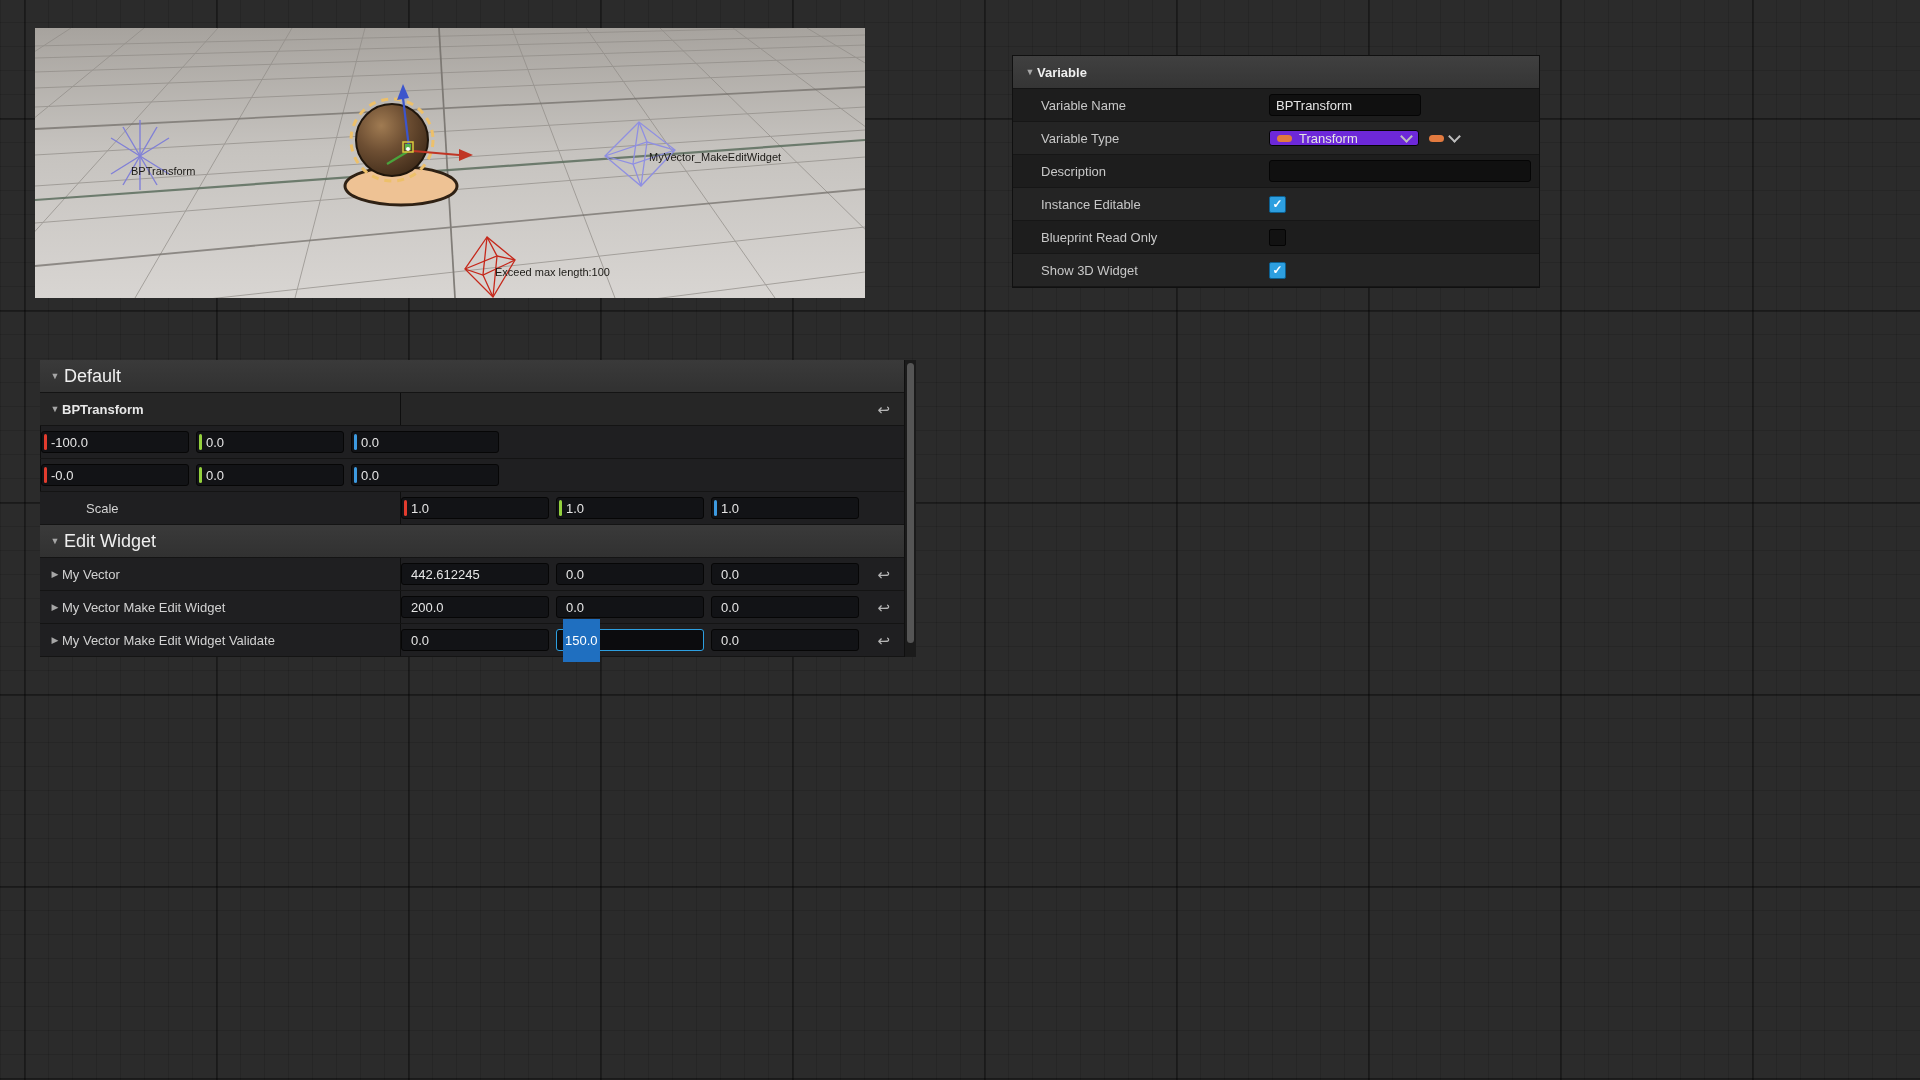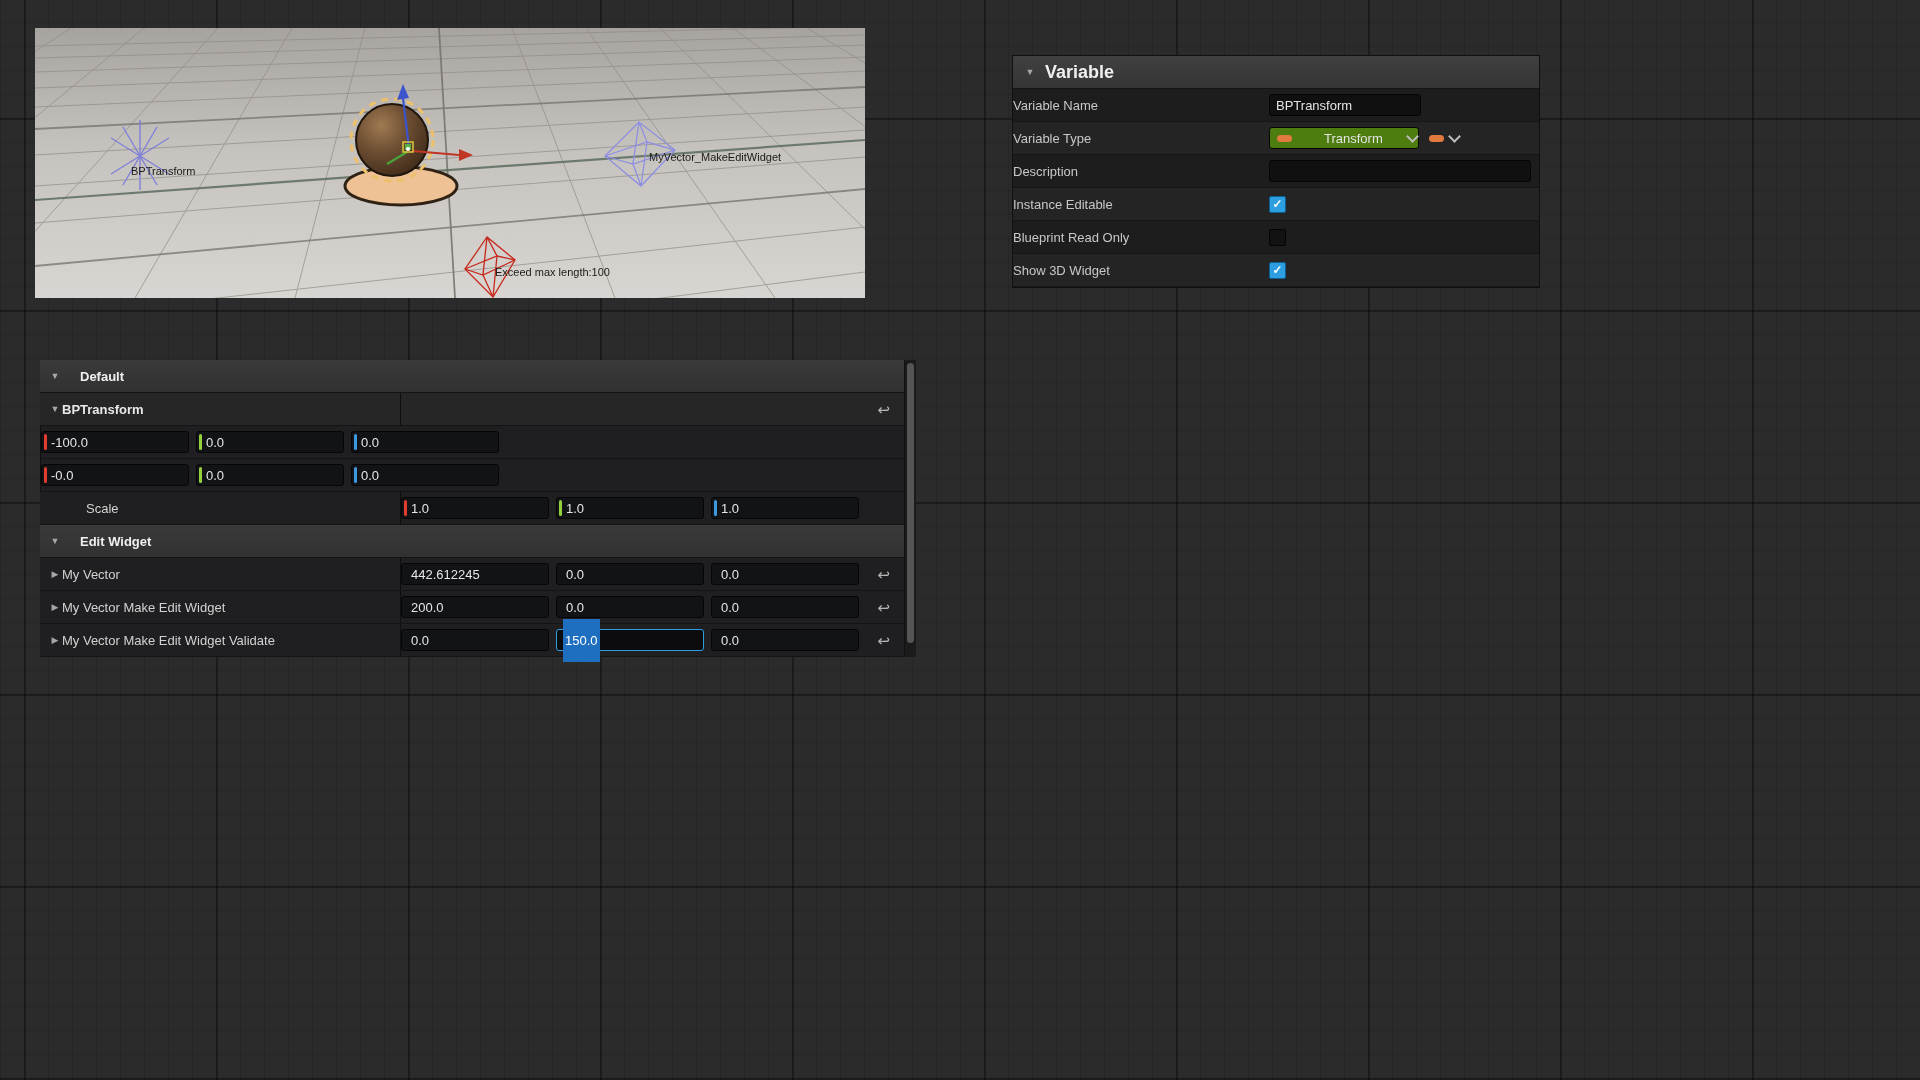--- a/index.html
+++ b/index.html
@@ -23,42 +23,42 @@
 
   
   .tri{font-size:9px;color:#a6a6a6;width:14px;display:inline-block;text-align:center;flex:0 0 14px;}
   .reset{color:#b5b5b5;font-size:15px;cursor:pointer;line-height:1;}
   .chev{width:7px;height:7px;border-right:2px solid #bdbdbd;border-bottom:2px solid #bdbdbd;transform:rotate(45deg);margin-top:-3px;flex:0 0 7px;}
   .pill{width:15px;height:7px;border-radius:4px;background:#e27a3f;flex:0 0 15px;}
 
   
   #variable-panel{position:absolute;left:1012px;top:55px;width:528px;border:1px solid #101010;box-sizing:border-box;}
   .vp-header{height:32px;background:linear-gradient(#404040,#353535);display:flex;align-items:center;padding-left:10px;border-bottom:1px solid #141414;}
-  .vp-title{color:#efefef;font-size:18px;font-weight:bold;margin-left:8px;}
+  .vp-title{color:#efefef;font-size:13px;font-weight:bold;margin-left:0;}
   .vrow{height:33px;display:flex;align-items:center;border-bottom:1px solid #161616;box-sizing:border-box;}
   .vrow.odd{background:#1d1d1d;}
   .vrow.even{background:#242424;}
-  .vlabel{width:256px;flex:0 0 256px;box-sizing:border-box;color:#c8c8c8;font-size:13px;}
+  .vlabel{width:256px;flex:0 0 256px;padding-left:28px;box-sizing:border-box;color:#c8c8c8;font-size:13px;}
   .vval{flex:1;display:flex;align-items:center;}
   .text-input{height:20px;background:#101010;border:1px solid #050505;border-radius:3px;color:#e4e4e4;font-size:13px;font-family:"Liberation Sans",sans-serif;padding:0 6px;box-sizing:content-box;outline:none;}
   .w150{width:138px;}
   .w260{width:248px;}
-  .dropdown{width:150px;height:22px;background:#4d7c0f;border:1px solid #050505;border-radius:3px;display:flex;align-items:center;padding:0 7px;box-sizing:border-box;cursor:pointer;gap:25px;}
+  .dropdown{width:150px;height:16px;background:#6d28d9;border:1px solid #050505;border-radius:3px;display:flex;align-items:center;padding:0 7px;box-sizing:border-box;cursor:pointer;}
   .dd-label{flex:1;margin-left:7px;color:#e4e4e4;font-size:13px;}
   .container-picker{display:flex;align-items:center;gap:6px;margin-left:10px;cursor:pointer;}
   .checkbox{width:15px;height:15px;background:#121212;border:1px solid #040404;border-radius:2px;display:flex;align-items:center;justify-content:center;cursor:pointer;}
   .checkbox.checked{background:#2d9fe0;border-color:#0c5f90;}
   .checkmark{display:none;color:#fff;font-size:12px;font-weight:bold;line-height:1;}
   .checkbox.checked .checkmark{display:block;}
 
   
   #details-panel{position:absolute;left:40px;top:360px;width:876px;}
   .dp-content{width:864px;}
   .cat-row{height:33px;background:linear-gradient(#3a3a3a,#313131);display:flex;align-items:center;padding-left:8px;border-bottom:1px solid #141414;box-sizing:border-box;}
-  .cat-label{color:#efefef;font-size:13px;font-weight:bold;margin-left:18px;}
+  .cat-label{color:#efefef;font-size:18px;font-weight:normal;margin-left:2px;}
   .prop-row{height:33px;display:flex;align-items:stretch;background:#1f1f21;border-bottom:1px solid #141414;box-sizing:border-box;}
   .prop-row.header-row{background:#262626;}
   .name{width:360px;flex:0 0 360px;display:flex;align-items:center;box-sizing:border-box;}
   .name.ind1{padding-left:8px;}
   .name.ind2{padding-left:46px;}
   .plabel{color:#d2d2d2;font-size:13px;}
   .plabel.strong{font-weight:bold;color:#e8e8e8;}
   .vals{flex:0 0 458px;display:flex;align-items:center;border-left:1px solid #0e0e0e;}
   .numfield{position:relative;width:148px;height:22px;background:#121316;border:1px solid #060606;border-radius:3px;display:flex;align-items:center;margin-right:7px;box-sizing:border-box;cursor:text;}
   .numtext{color:#e6e6e6;font-size:13px;margin-left:9px;}

